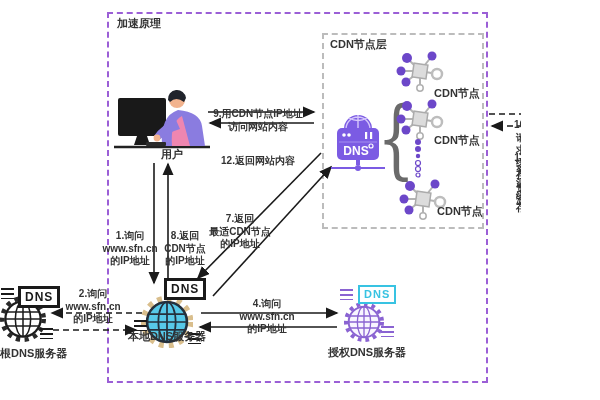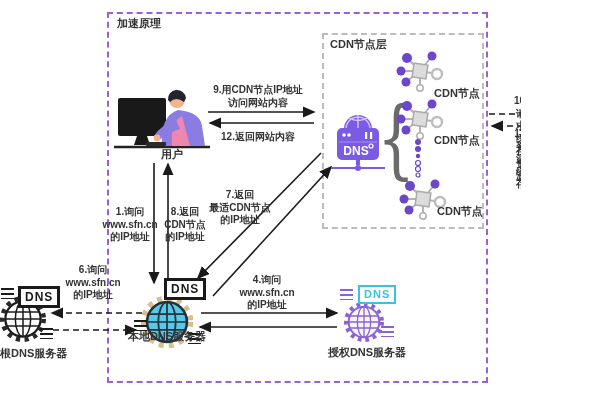--- a/index.html
+++ b/index.html
@@ -6,21 +6,21 @@
   .stage{position:relative;width:521px;height:400px;background:#fff;overflow:hidden;
          font-family:"Liberation Sans",sans-serif;}
   .wires{position:absolute;left:0;top:0;width:600px;height:400px;}
   .wires line{stroke:var(--arrow_black);stroke-width:1.6;}
   .wires line.dash{stroke-dasharray:6 4;}
   .box{position:absolute;box-sizing:border-box;}
   .outer-box{left:107px;top:12px;width:381px;height:371px;border:2px dashed var(--purple_border);}
   .cdn-box{left:322px;top:33px;width:162px;height:196px;border:2px dashed var(--gray_box_border);}
   .lbl{position:absolute;font-size:11px;font-weight:700;color:var(--text_dark);white-space:nowrap;}
   .step{position:absolute;transform:translateX(-50%);text-align:center;font-size:10px;
-        font-weight:700;color:var(--text_dark);white-space:pre-line;line-height:1.25;}
+        font-weight:700;color:var(--text_dark);white-space:pre-line;line-height:1.25;margin-top:24px;}
   .cx{transform:translateX(-50%);}
   .dnsbadge{position:absolute;background:#fff;border:3px solid var(--mono_dark);color:var(--mono_dark);
             font-weight:800;font-size:12px;line-height:14px;padding:1px 4px;letter-spacing:1px;}
   .badge-auth{border:2px solid var(--auth_cyan);color:var(--auth_cyan);font-size:11px;line-height:13px;}
   .marks{position:absolute;width:13px;height:11px;
          background:repeating-linear-gradient(to bottom,var(--mono_dark) 0 2px,transparent 2px 5px);}
   .marks.purple{background:repeating-linear-gradient(to bottom,var(--auth_purple) 0 2px,transparent 2px 5px);}
   .brace{position:absolute;left:377px;top:95px;font-size:86px;line-height:86px;color:#6a6a6a;
          transform:scaleX(.7);transform-origin:left top;font-family:"DejaVu Serif",serif;font-weight:400;}
   .stack{position:absolute;left:557px;top:70px;width:46px;}
@@ -68,21 +68,21 @@
 的IP地址</div>
   <div class="step" style="left:185px;top:206px;">8.返回
 CDN节点
 的IP地址</div>
   <div class="step" style="left:240px;top:189px;">7.返回
 最适CDN节点
 的IP地址</div>
   <div class="step" style="left:258px;top:84px;">9.用CDN节点IP地址
 访问网站内容</div>
   <div class="step" style="left:258px;top:131px;">12.返回网站内容</div>
-  <div class="step" style="left:93px;top:264px;">6.询问
+  <div class="step" style="left:93px;top:264px;">2.询问
 www.sfn.cn
 的IP地址</div>
   <div class="step" style="left:267px;top:274px;">4.询问
 www.sfn.cn
 的IP地址</div>
   <div class="step" style="left:521px;top:95px;">10.请求缓存资源</div>
   <div class="step" style="left:521px;top:128px;text-align:center;">11.资源缓存</div>
 
   <svg style="position:absolute;left:110px;top:84px;" width="108" height="66" viewBox="0 0 108 66">
     <line x1="4" y1="63" x2="100" y2="63" stroke="#222" stroke-width="2.5"></line>

